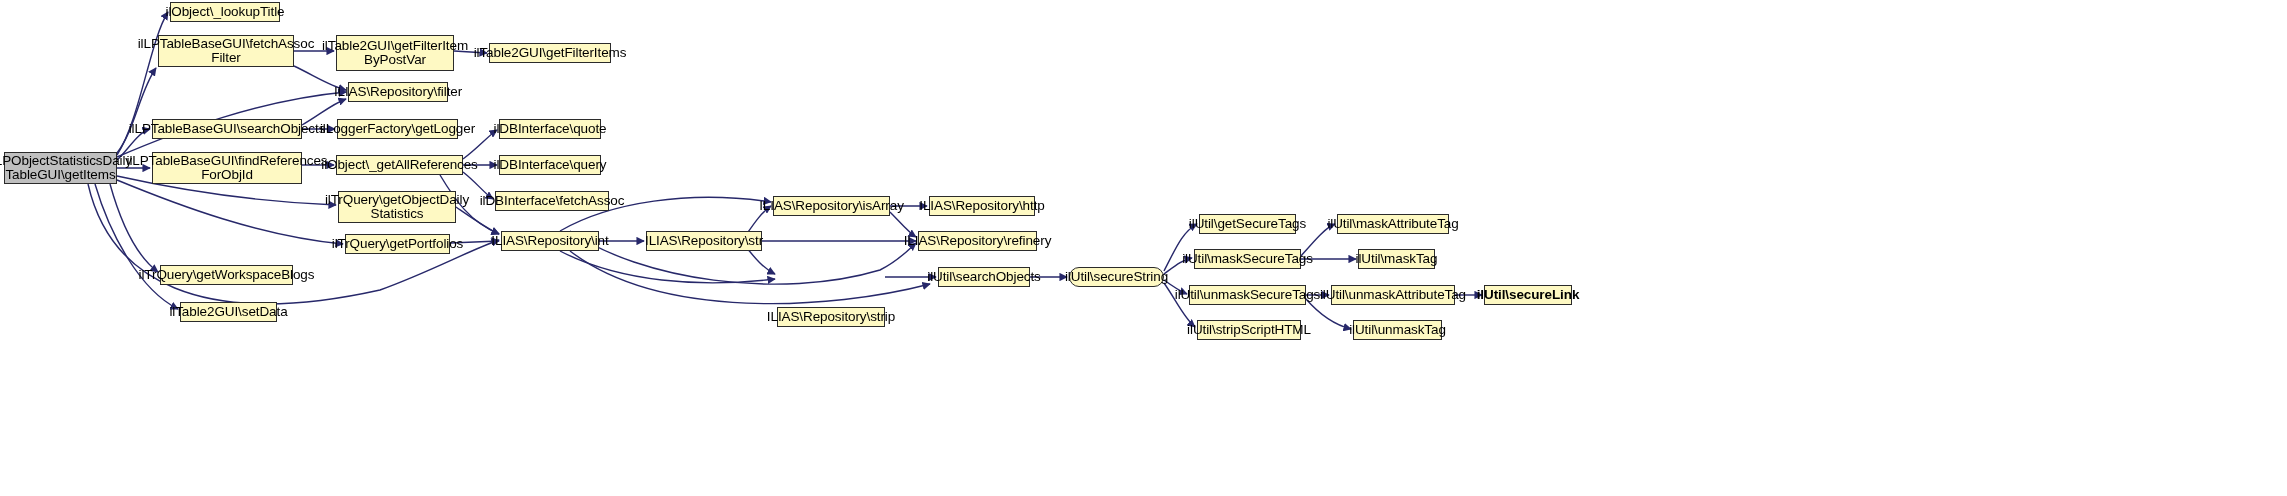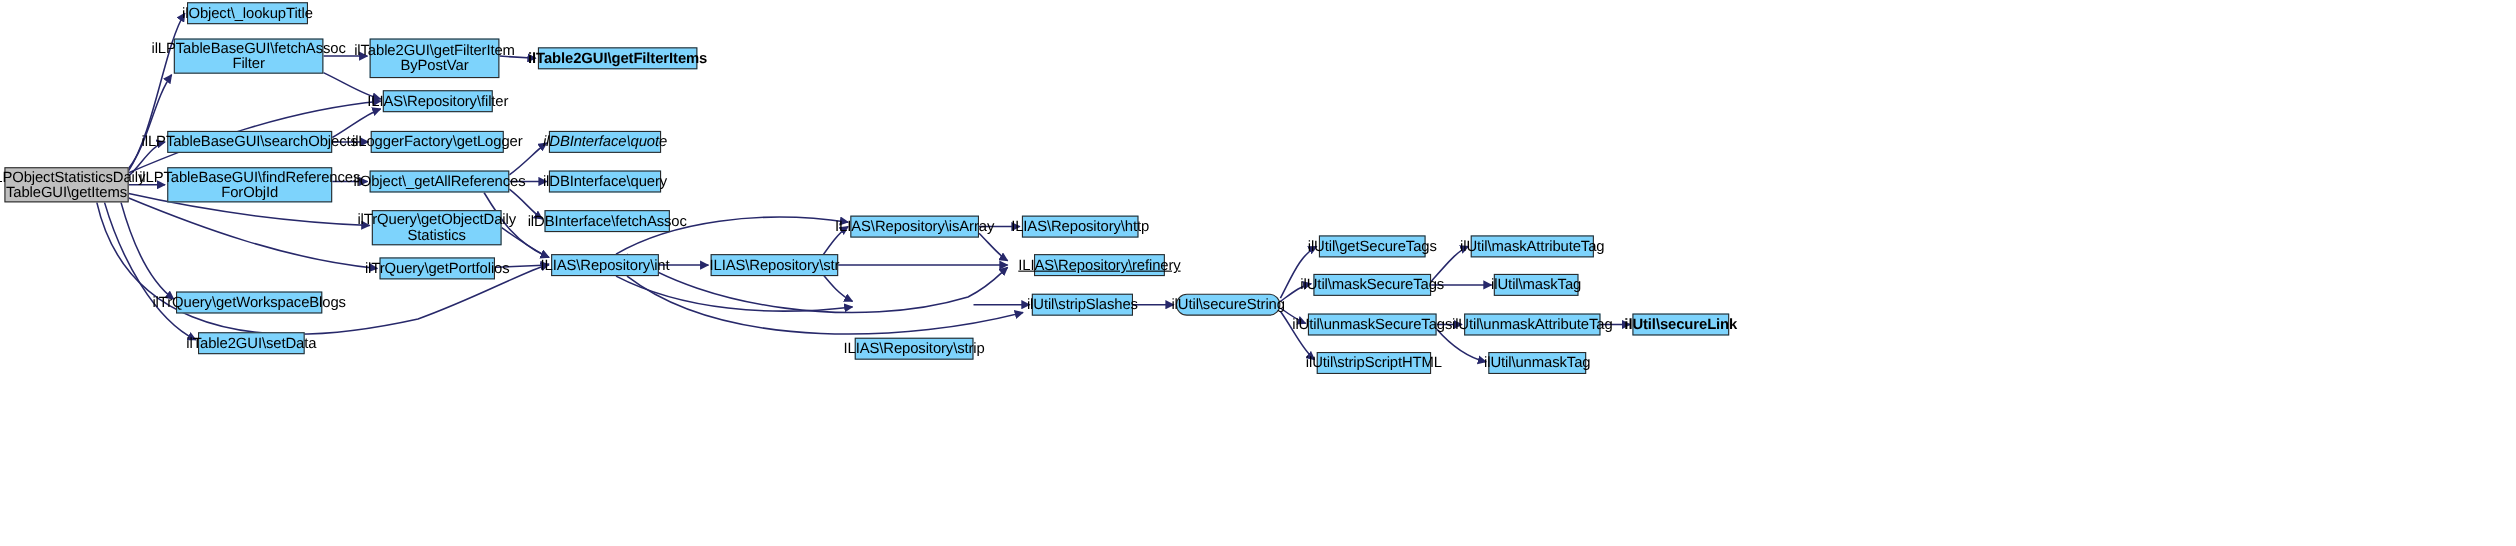--- a/index.html
+++ b/index.html
@@ -1,20 +1,20 @@
 <!DOCTYPE html>
 <html><head>
 <meta charset="utf-8">
 <style>
   html,body{margin:0;padding:0;background:#ffffff;}
   #canvas{position:relative;width:2287px;height:496px;background:#ffffff;
           font-family:"Liberation Sans", sans-serif;}
   svg.edges{position:absolute;left:0;top:0;width:2287px;height:496px;overflow:visible;}
   .node{position:absolute;box-sizing:border-box;border:1px solid #2b2b2b;
-        background:#7dd3fc;display:flex;align-items:center;justify-content:center;
+        background:#fef9c3;display:flex;align-items:center;justify-content:center;
         text-align:center;color:#000000;font-size:13.5px;line-height:14px;
         letter-spacing:-0.1px;white-space:pre-line;}
   .node.root{background:#bfbfbf;border:1px solid #2b2b2b;}
   .node span{display:block;padding:0 3px;}
 </style>
 </head>
 <body>
 
 <div id="canvas">
   <svg class="edges">
@@ -70,42 +70,42 @@
       </g>
   </svg>
   <div id="node-layer">
       <div class="node root" style="left: 4px; top: 152px; width: 113px; height: 32px;"><span>ilLPObjectStatisticsDaily
 TableGUI\getItems</span></div>
       <div class="node" style="left: 170px; top: 2px; width: 110px; height: 20px;"><span>ilObject\_lookupTitle</span></div>
       <div class="node" style="left: 158px; top: 35px; width: 136px; height: 32px;"><span>ilLPTableBaseGUI\fetchAssoc
 Filter</span></div>
       <div class="node" style="left: 336px; top: 35px; width: 118px; height: 36px;"><span>ilTable2GUI\getFilterItem
 ByPostVar</span></div>
-      <div class="node" style="left: 489px; top: 43px; width: 145px; height: 20px; font-weight: bold;"><span>ilTable2GUI\getFilterItems</span></div>
+      <div class="node" style="left: 489px; top: 43px; width: 122px; height: 20px;"><span>ilTable2GUI\getFilterItems</span></div>
       <div class="node" style="left: 348px; top: 82px; width: 100px; height: 20px;"><span>ILIAS\Repository\filter</span></div>
       <div class="node" style="left: 152px; top: 119px; width: 150px; height: 20px;"><span>ilLPTableBaseGUI\searchObjects</span></div>
       <div class="node" style="left: 337px; top: 119px; width: 121px; height: 20px;"><span>ilLoggerFactory\getLogger</span></div>
       <div class="node" style="left: 152px; top: 152px; width: 150px; height: 32px;"><span>ilLPTableBaseGUI\findReferences
 ForObjId</span></div>
       <div class="node" style="left: 336px; top: 155px; width: 127px; height: 20px;"><span>ilObject\_getAllReferences</span></div>
-      <div class="node" style="left: 499px; top: 119px; width: 102px; height: 20px; font-style: italic;"><span>ilDBInterface\quote</span></div>
+      <div class="node" style="left: 499px; top: 119px; width: 102px; height: 20px;"><span>ilDBInterface\quote</span></div>
       <div class="node" style="left: 499px; top: 155px; width: 102px; height: 20px;"><span>ilDBInterface\query</span></div>
       <div class="node" style="left: 495px; top: 191px; width: 114px; height: 20px;"><span>ilDBInterface\fetchAssoc</span></div>
       <div class="node" style="left: 338px; top: 191px; width: 118px; height: 32px;"><span>ilTrQuery\getObjectDaily
 Statistics</span></div>
       <div class="node" style="left: 345px; top: 234px; width: 105px; height: 20px;"><span>ilTrQuery\getPortfolios</span></div>
       <div class="node" style="left: 160px; top: 265px; width: 133px; height: 20px;"><span>ilTrQuery\getWorkspaceBlogs</span></div>
       <div class="node" style="left: 180px; top: 302px; width: 97px; height: 20px;"><span>ilTable2GUI\setData</span></div>
       <div class="node" style="left: 501px; top: 231px; width: 98px; height: 20px;"><span>ILIAS\Repository\int</span></div>
       <div class="node" style="left: 646px; top: 231px; width: 116px; height: 20px;"><span>ILIAS\Repository\str</span></div>
       <div class="node" style="left: 773px; top: 196px; width: 117px; height: 20px;"><span>ILIAS\Repository\isArray</span></div>
       <div class="node" style="left: 929px; top: 196px; width: 106px; height: 20px;"><span>ILIAS\Repository\http</span></div>
-      <div class="node" style="left: 940px; top: 231px; width: 119px; height: 20px; text-decoration: underline;"><span>ILIAS\Repository\refinery</span></div>
+      <div class="node" style="left: 918px; top: 231px; width: 119px; height: 20px;"><span>ILIAS\Repository\refinery</span></div>
       <div class="node" style="left: 777px; top: 267px; width: 108px; height: 20px; margin-top: 40px;"><span>ILIAS\Repository\strip</span></div>
-      <div class="node" style="left: 938px; top: 267px; width: 92px; height: 20px;"><span>ilUtil\stripSlashes</span></div>
+      <div class="node" style="left: 938px; top: 267px; width: 92px; height: 20px;"><span>ilUtil\searchObjects</span></div>
       <div class="node" style="left: 1069px; top: 267px; width: 95px; height: 20px; border-radius: 10px;"><span>ilUtil\secureString</span></div>
       <div class="node" style="left: 1199px; top: 214px; width: 97px; height: 20px;"><span>ilUtil\getSecureTags</span></div>
       <div class="node" style="left: 1194px; top: 249px; width: 107px; height: 20px;"><span>ilUtil\maskSecureTags</span></div>
       <div class="node" style="left: 1189px; top: 285px; width: 117px; height: 20px;"><span>ilUtil\unmaskSecureTags</span></div>
       <div class="node" style="left: 1197px; top: 320px; width: 104px; height: 20px;"><span>ilUtil\stripScriptHTML</span></div>
       <div class="node" style="left: 1337px; top: 214px; width: 112px; height: 20px;"><span>ilUtil\maskAttributeTag</span></div>
       <div class="node" style="left: 1358px; top: 249px; width: 77px; height: 20px;"><span>ilUtil\maskTag</span></div>
       <div class="node" style="left: 1331px; top: 285px; width: 124px; height: 20px;"><span>ilUtil\unmaskAttributeTag</span></div>
       <div class="node" style="left: 1353px; top: 320px; width: 89px; height: 20px;"><span>ilUtil\unmaskTag</span></div>
       <div class="node" style="left: 1484px; top: 285px; width: 88px; height: 20px; font-weight: bold;"><span>ilUtil\secureLink</span></div>

